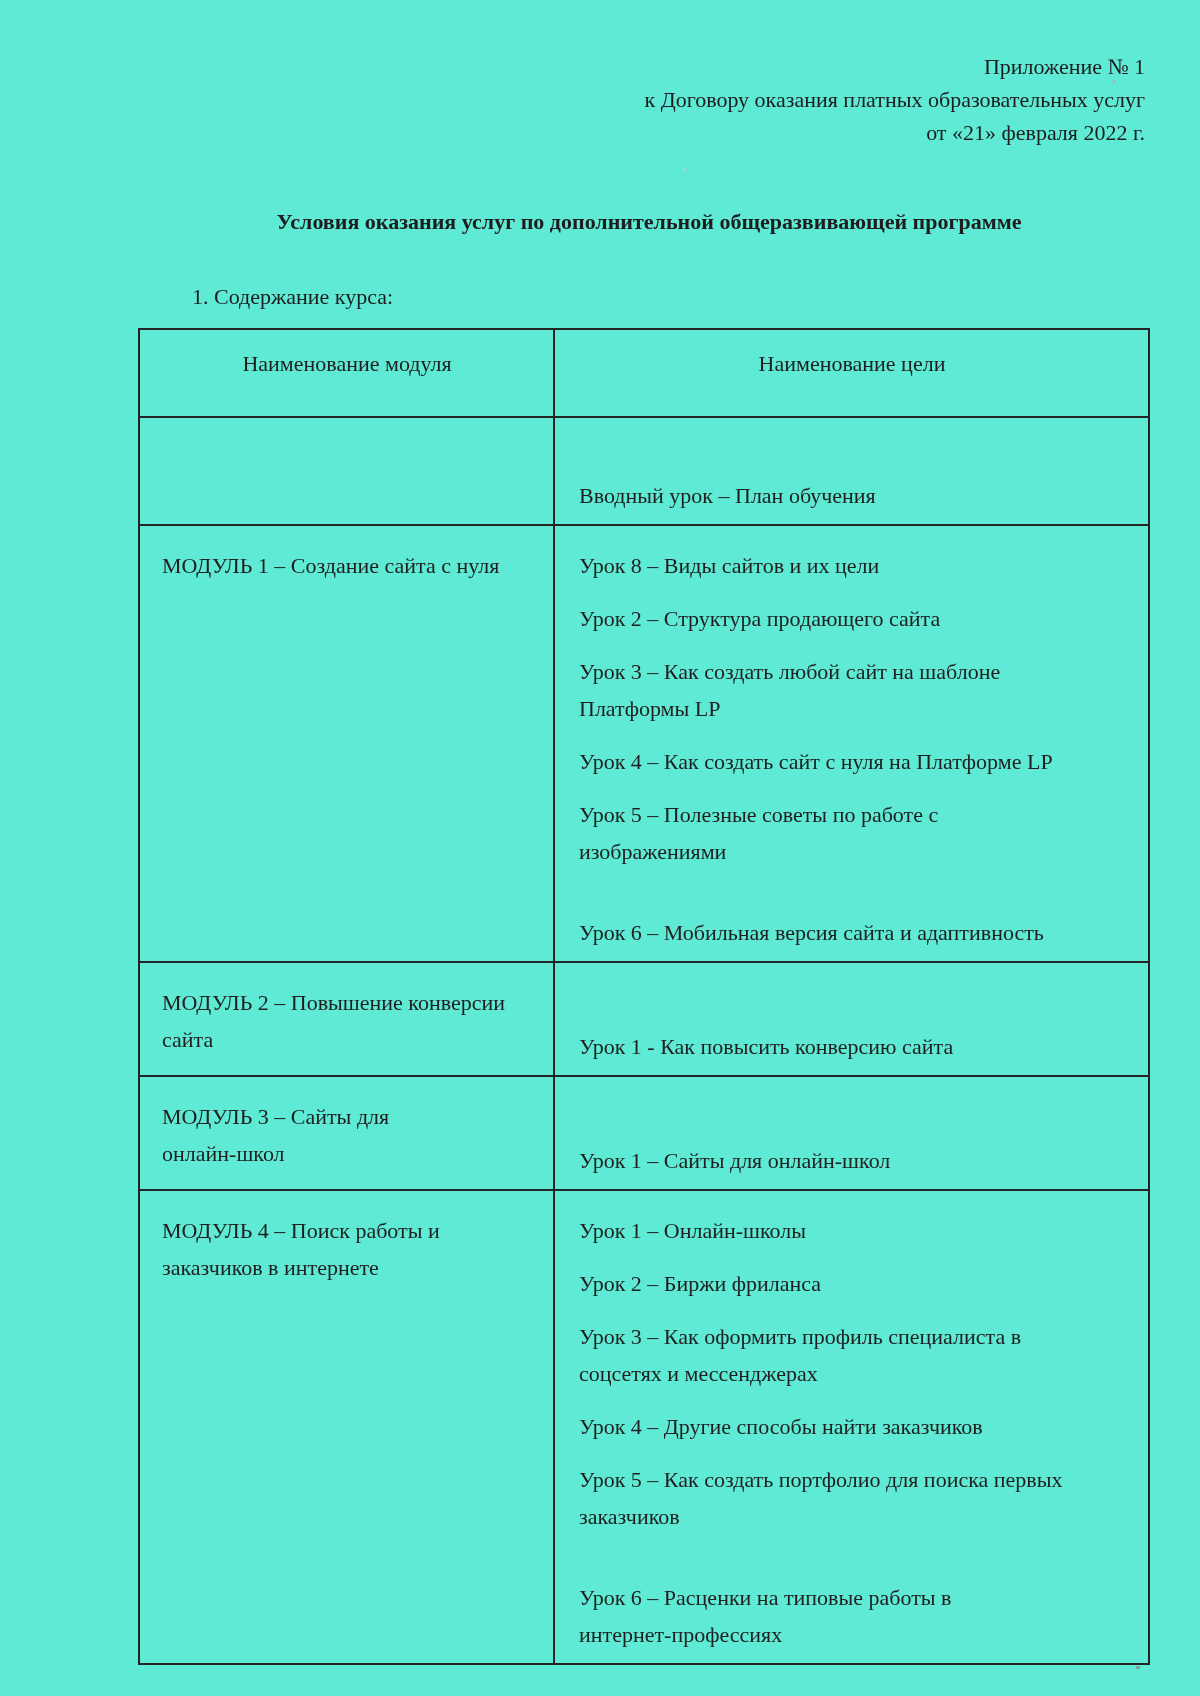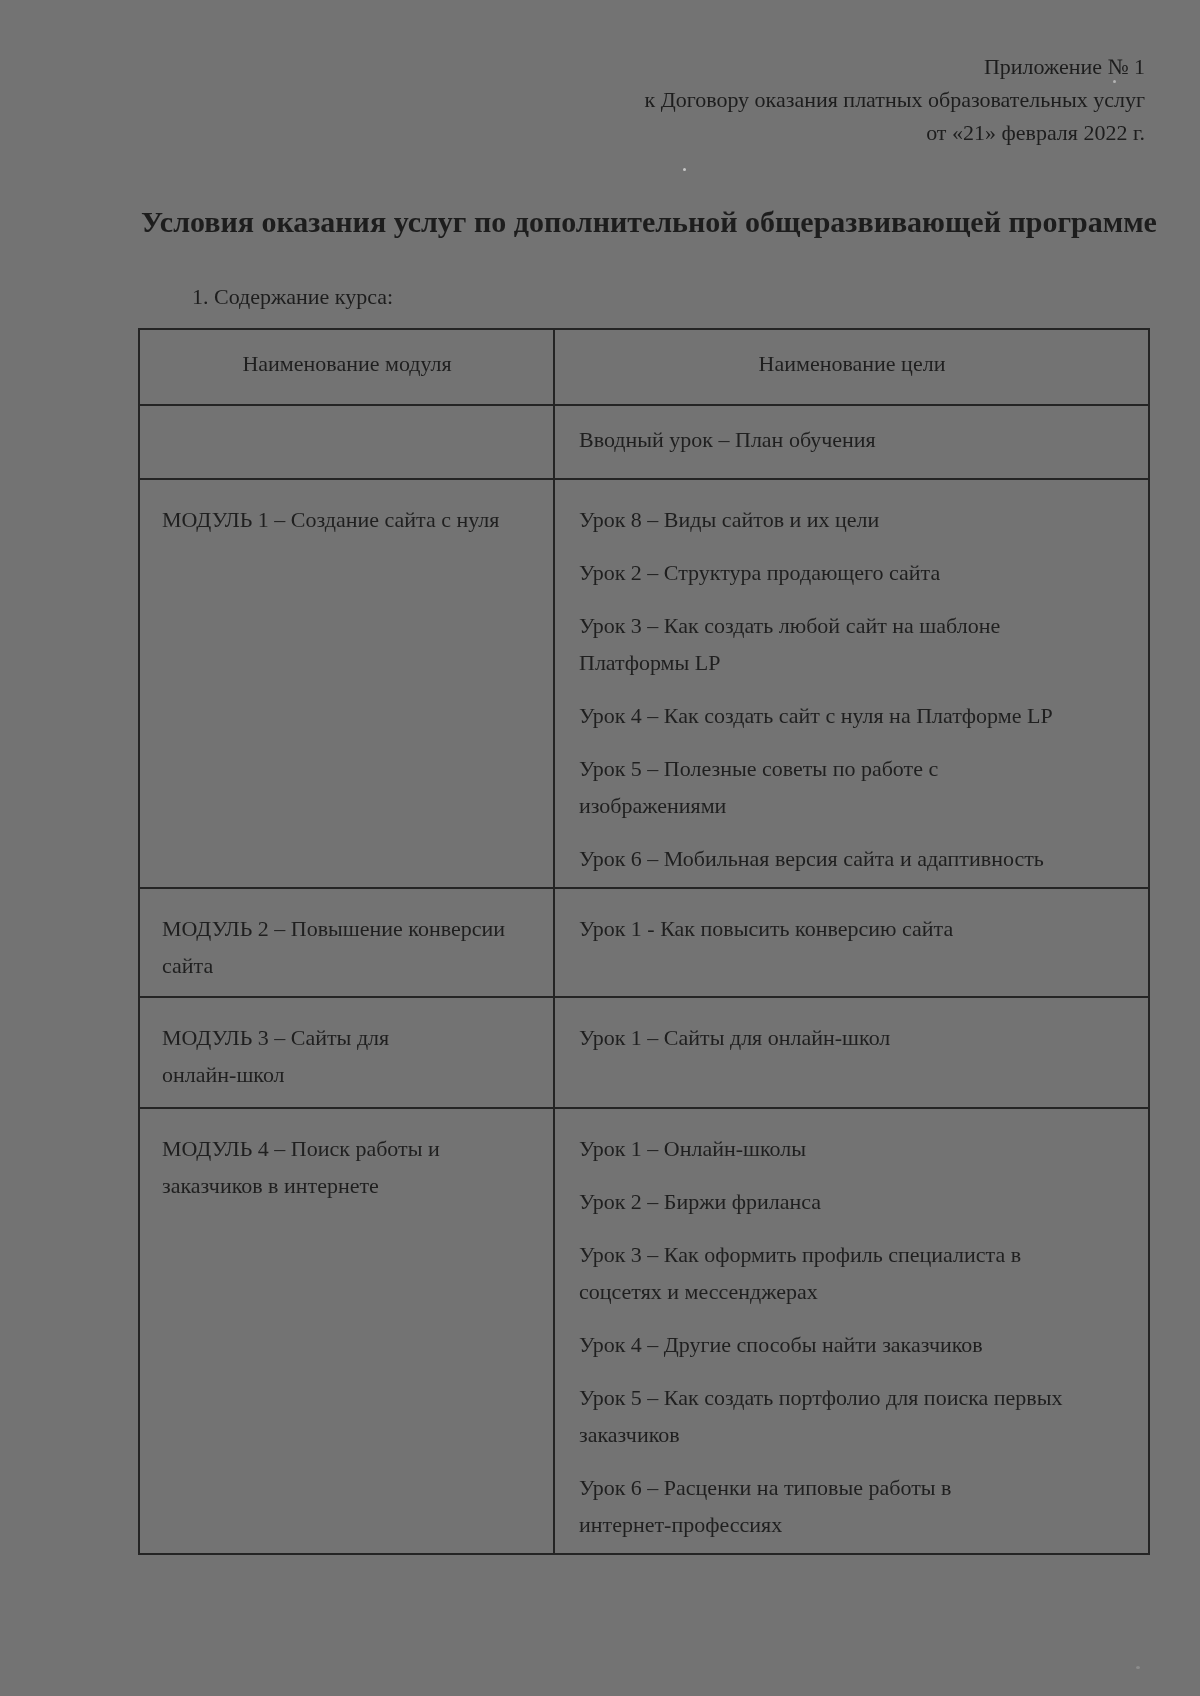--- a/index.html
+++ b/index.html
@@ -5,38 +5,38 @@
   html, body { margin: 0; padding: 0; }
   body {
     width: 1200px;
     background: #ffffff;
     font-family: "Liberation Serif", "DejaVu Serif", serif;
   }
   .page {
     position: relative;
     width: 1200px;
     height: 1696px;
-    background: #737373;
+    background: #5eead4;
     color: #1d1d1d;
     overflow: hidden;
   }
   
   .appendix {
     padding-top: 50px;
     margin-right: 55px;
     text-align: right;
     font-size: 22px;
     line-height: 33px;
   }
   
   .doc-title {
     margin: 54px 42px 0 140px;
     text-align: center;
     font-weight: bold;
-    font-size: 30px;
+    font-size: 22px;
     line-height: 37px;
   }
   .section-label {
     margin: 42px 0 0 192px;
     font-size: 22px;
     line-height: 30px;
   }
   
   table.course {
     border-collapse: collapse;
@@ -48,38 +48,38 @@
     border: 2px solid #242424;
     vertical-align: top;
     box-sizing: border-box;
     font-size: 22px;
     line-height: 37px;
     color: #1f1f1f;
   }
   .c1 { width: 415px; }
   .c2 { width: 595px; }
   td.head {
-    height: 76px;
+    height: 88px;
     text-align: center;
     padding: 15px 7px 8px 8px;
   }
   tr.r-intro td { height: 74px; padding-top: 15px; }
   tr.r-m1 td { height: 405px; }
   tr.r-m2 td { height: 109px; }
   tr.r-m3 td { height: 111px; font-family: Liberation Serif, serif; }
   tr.r-m4 td { height: 439px; }
   td.module-cell { padding: 21px 12px 10px 22px; }
   td.lesson-cell { padding: 21px 14px 10px 24px; }
   tr.r-intro td.lesson-cell { padding-top: 15px; }
   .module-text { white-space: pre-line; }
   p.lesson {
     margin: 0 0 16px 0;
     white-space: pre-line;
   }
-  p.lesson:last-child { margin-bottom: 0; }
+  p.lesson:last-child { margin-bottom: 0; margin-top: 44px; }
   
   .speck {
     position: absolute;
     border-radius: 50%;
   }
   .speck-1 { left: 683px; top: 168px; width: 3px; height: 3px; background: #c7c7c7; }
   .speck-2 { left: 1113px; top: 80px;  width: 3px; height: 3px; background: #b3b3b3; }
   .speck-3 { left: 1136px; top: 1666px; width: 4px; height: 3px; background: #8c8c8c; }
 </style>
 </head>

